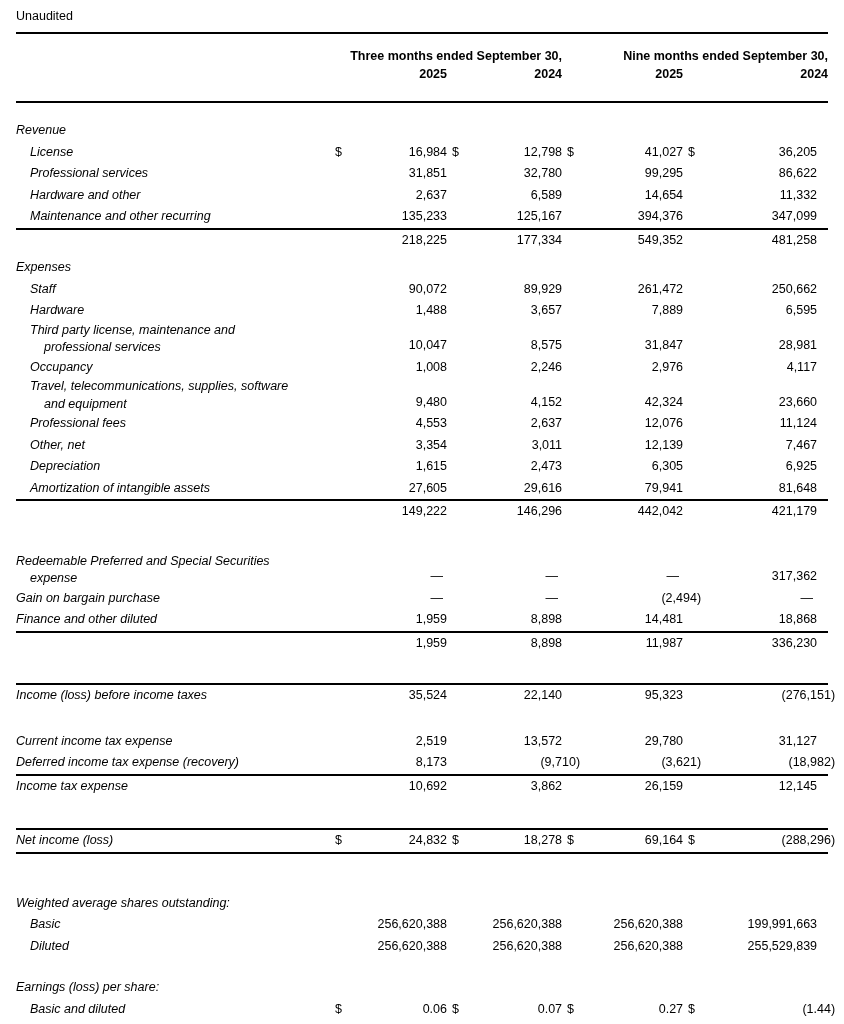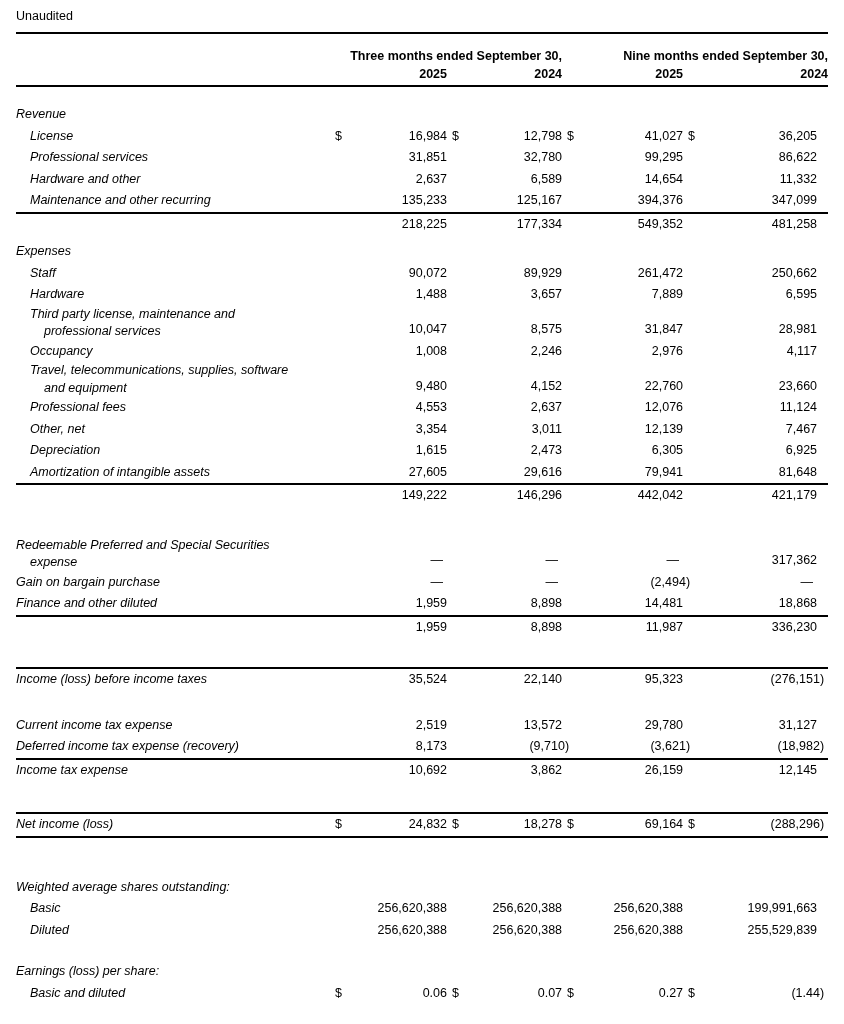--- a/index.html
+++ b/index.html
@@ -26,31 +26,31 @@
   td {
     padding: 0;
     font-size: 12.5px;
     line-height: 21.5px;
     vertical-align: bottom;
     white-space: nowrap;
     overflow: visible;
   }
   thead td { font-weight: bold; line-height: 17.5px; }
   tr.hdr-groups td { border-top: 2px solid #000; padding-top: 14px; }
-  tr.hdr-years td { padding-bottom: 2px; text-align: right; }
+  tr.hdr-years td { padding-bottom: 18px; text-align: right; }
   tr.rule-top > td { border-top: 2px solid #000; }
   tr.rule-bottom > td { border-bottom: 2px solid #000; }
   .grp { text-align: right; }
   .label { text-align: left; font-style: italic; }
   .label.ind { padding-left: 14px; }
   .label div { line-height: 17.5px; }
   .label .wrap2 { padding-left: 14px; }
   .cur { text-align: left; padding-left: 5px; }
   .val { text-align: right; }
-  .val .neg { position: relative; left: 7px; }
+  .val .neg { position: relative; left: 18px; }
   .val .dash { position: relative; left: -4px; }
   td.sp { line-height: 0; font-size: 0; height: 0; }
 </style>
 </head>
 <body>
 
 <div class="page">
   <div class="unaudited">Unaudited</div>
 
   <table class="statement">
@@ -229,21 +229,21 @@
         <tr>
           <td class="label ind">
             <div>Travel, telecommunications, supplies, software</div>
             <div class="wrap2">and equipment</div>
           </td>
           <td class="cur"></td>
           <td class="val"><span>9,480</span></td>
           <td class="cur"></td>
           <td class="val"><span>4,152</span></td>
           <td class="cur"></td>
-          <td class="val"><span>22,760</span></td>
+          <td class="val"><span>42,324</span></td>
           <td class="cur"></td>
           <td class="val"><span>23,660</span></td>
           <td class="pad"></td>
         </tr>
         <tr>
           <td class="label ind">Professional fees</td>
           <td class="cur"></td>
           <td class="val"><span>4,553</span></td>
           <td class="cur"></td>
           <td class="val"><span>2,637</span></td>

